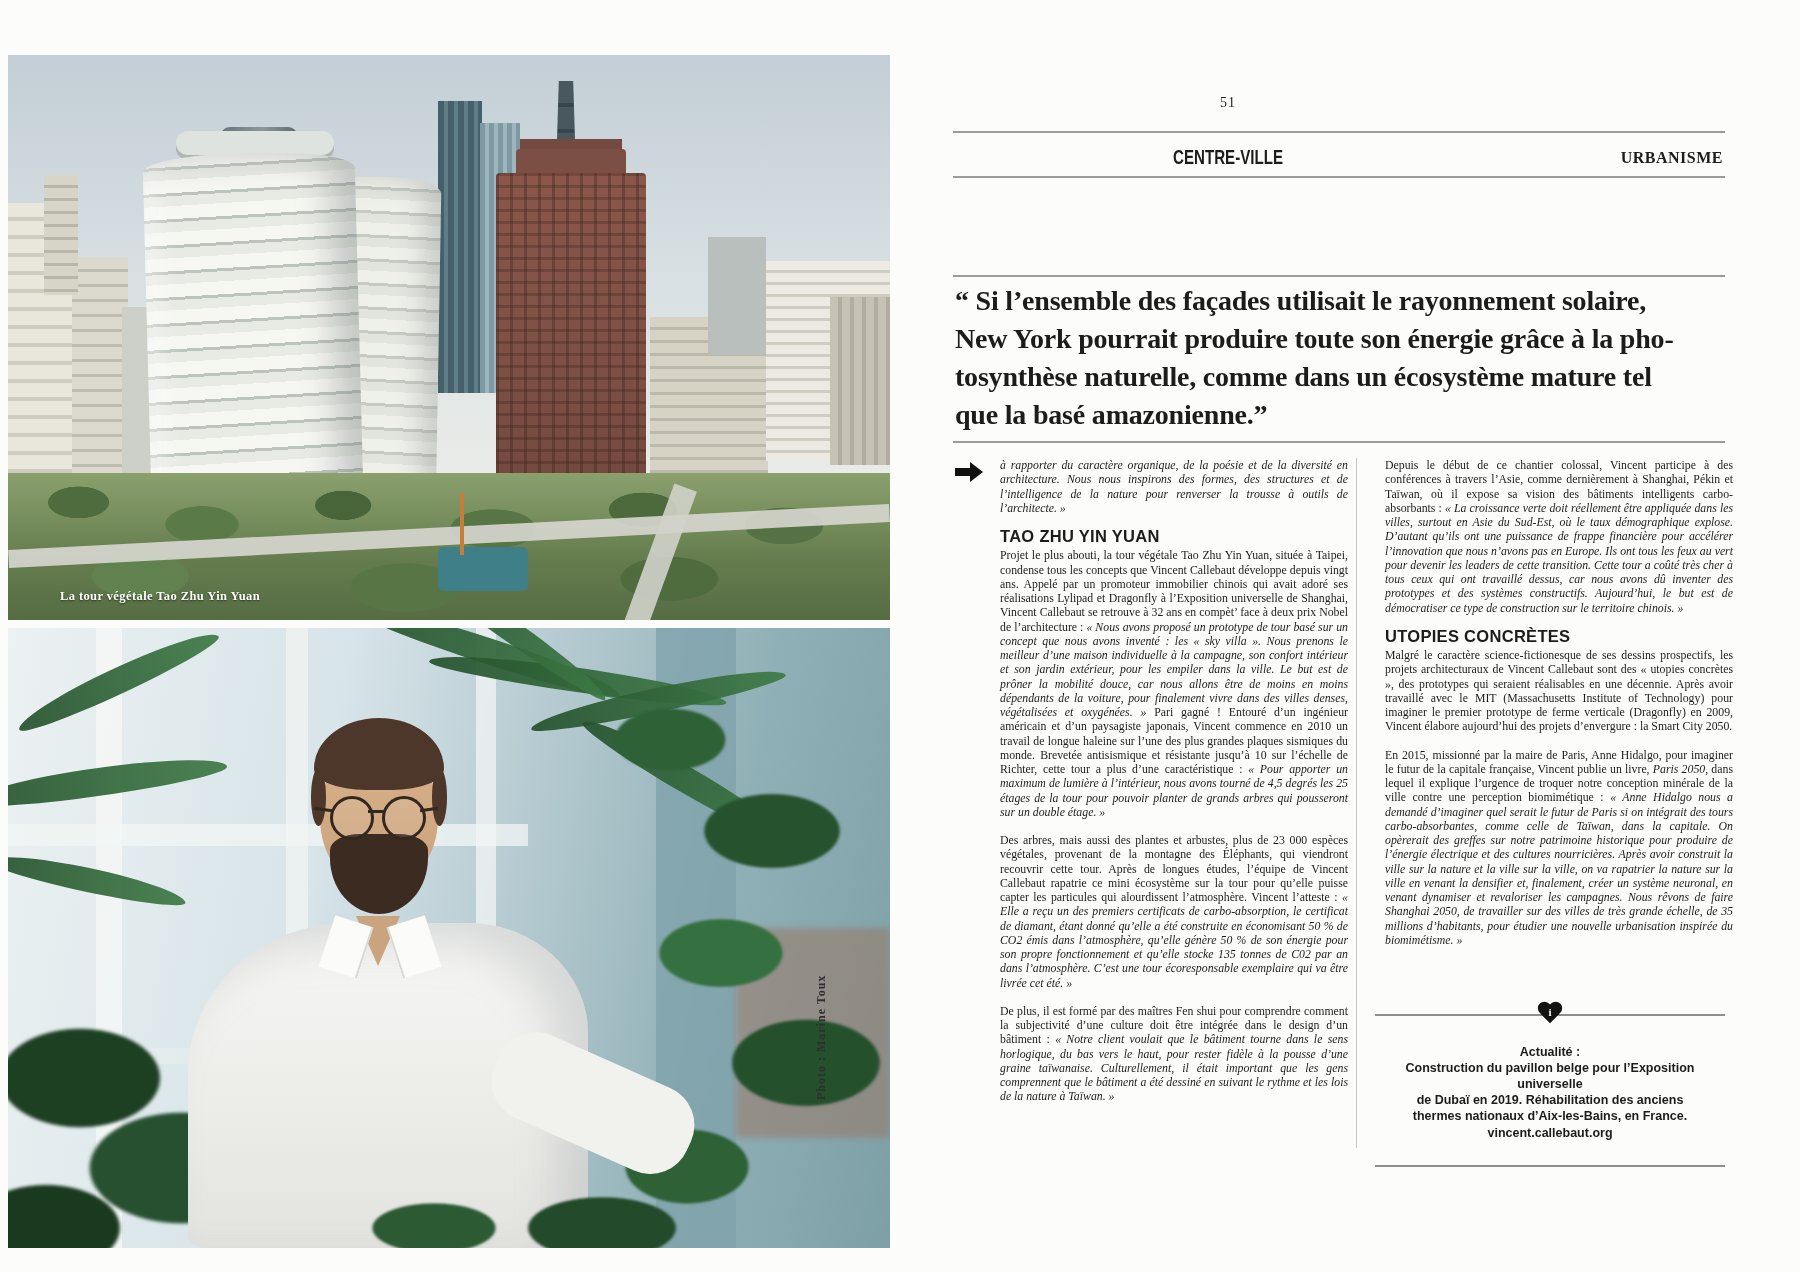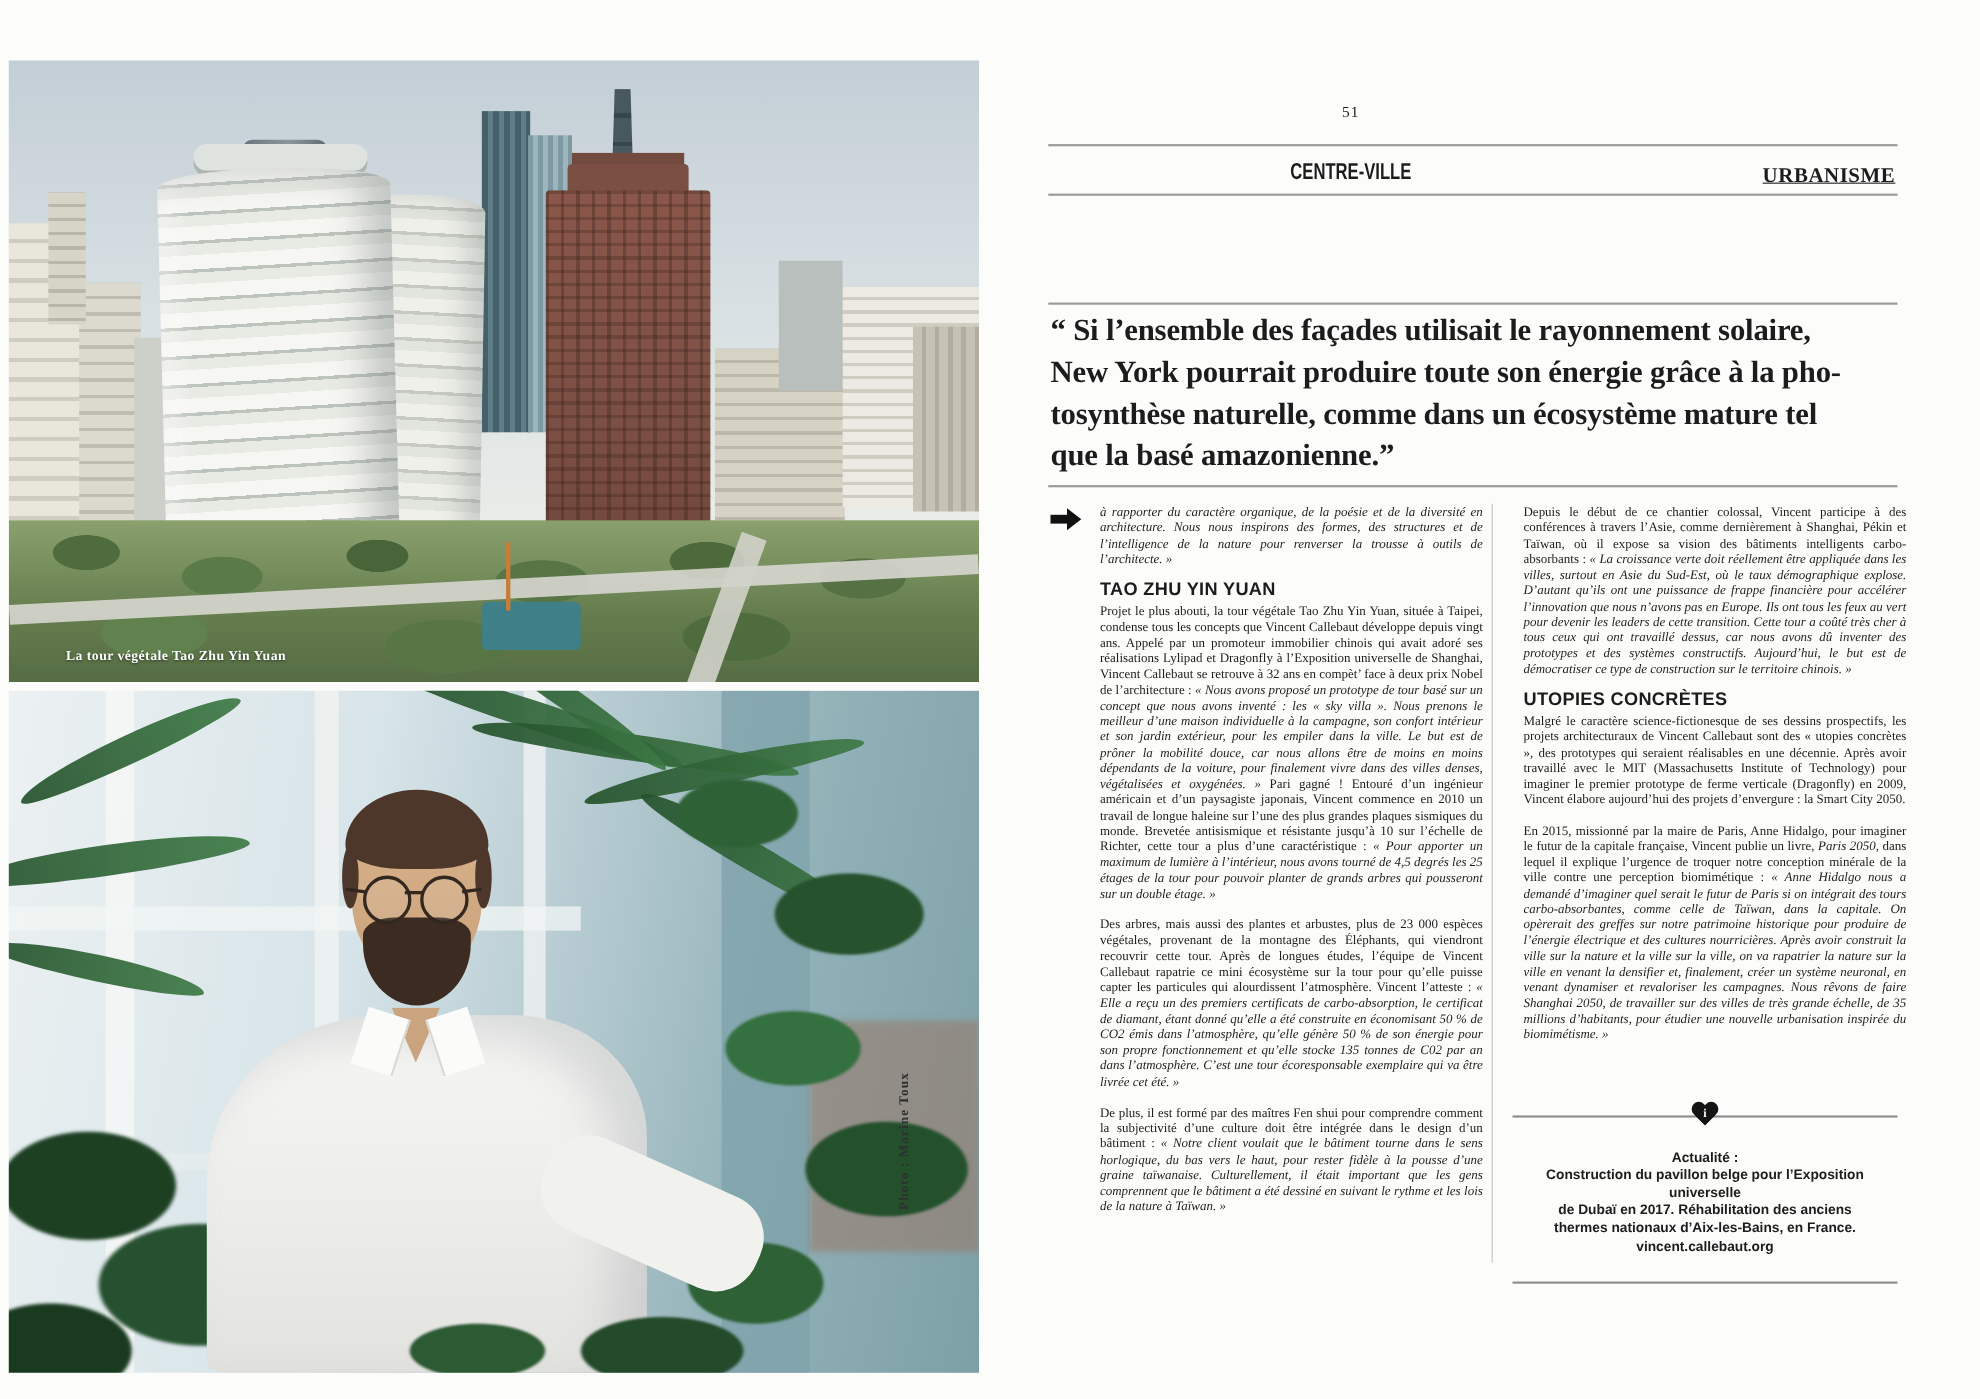--- a/index.html
+++ b/index.html
@@ -107,21 +107,21 @@
     color:#2f2f2f;font-weight:bold;font-size:12px;letter-spacing:1px;white-space:nowrap;}
 
   
   .art{position:absolute;left:953px;top:0;width:772px;height:1196px;}
   .pagenum{position:absolute;left:0;top:95px;width:550px;text-align:center;font-size:14px;letter-spacing:1px;}
   .rule{position:absolute;left:0;width:772px;height:2px;background:#9b9b9b;}
   .r1{top:131px}.r2{top:176px}.r3{top:275px}.r4{top:441px}
   .kicker-left{position:absolute;left:0;top:145px;width:550px;text-align:center;
     font-family:"Liberation Sans",sans-serif;font-weight:bold;font-size:21px;
     transform:scaleX(.72);transform-origin:center;letter-spacing:0;}
-  .kicker-right{position:absolute;right:2px;top:149px;font-weight:bold;font-size:19px;letter-spacing:.5px;text-decoration:underline;}
+  .kicker-right{position:absolute;right:2px;top:149px;font-weight:bold;font-size:16px;letter-spacing:.5px;}
   .quote{position:absolute;left:2px;top:282px;width:772px;font-weight:bold;font-size:28px;line-height:38px;letter-spacing:-.2px;}
   .qline{display:block;}
   .arrow{position:absolute;left:2px;top:462px;width:30px;height:20px;}
   .arrow::before{content:"";position:absolute;left:0;top:6px;width:15px;height:8px;background:#111;}
   .arrow::after{content:"";position:absolute;left:15px;top:0;width:0;height:0;
     border-top:10px solid transparent;border-bottom:10px solid transparent;border-left:13px solid #111;}
   .col{position:absolute;top:458px;width:348px;font-size:11.8px;line-height:14.25px;text-align:justify;margin-left:10px;}
   .col-left{left:37px}.col-right{left:422px}
   .col p{margin:0 0 14px 0;}
   .col h3{font-family:"Liberation Sans",sans-serif;font-size:16.5px;letter-spacing:.3px;margin:2px 0 5px 0;}
@@ -241,18 +241,18 @@
       <p><span>Malgré le caractère science-fictionesque de ses dessins prospectifs, les projets architecturaux de Vincent Callebaut sont des « utopies concrètes », des prototypes qui seraient réalisables en une décennie. Après avoir travaillé avec le MIT (Massachusetts Institute of Technology) pour imaginer le premier prototype de ferme verticale (Dragonfly) en 2009, Vincent élabore aujourd’hui des projets d’envergure : la Smart City 2050.</span></p>
       <p><span>En 2015, missionné par la maire de Paris, Anne Hidalgo, pour imaginer le futur de la capitale française, Vincent publie un livre, </span><span class="it">Paris 2050</span><span>, dans lequel il explique l’urgence de troquer notre conception minérale de la ville contre une perception biomimétique : </span><span class="it">« Anne Hidalgo nous a demandé d’imaginer quel serait le futur de Paris si on intégrait des tours carbo-absorbantes, comme celle de Taïwan, dans la capitale. On opèrerait des greffes sur notre patrimoine historique pour produire de l’énergie électrique et des cultures nourricières. Après avoir construit la ville sur la nature et la ville sur la ville, on va rapatrier la nature sur la ville en venant la densifier et, finalement, créer un système neuronal, en venant dynamiser et revaloriser les campagnes. Nous rêvons de faire Shanghai 2050, de travailler sur des villes de très grande échelle, de 35 millions d’habitants, pour étudier une nouvelle urbanisation inspirée du biomimétisme. »</span></p>
     </div>
 
     <div class="actualite">
       <div class="heart">
         <span class="hi">i</span>
       </div>
       <div class="act-title">Actualité :</div>
       <div class="act-line">Construction du pavillon belge pour l’Exposition universelle</div>
-      <div class="act-line">de Dubaï en 2017. Réhabilitation des anciens</div>
+      <div class="act-line">de Dubaï en 2019. Réhabilitation des anciens</div>
       <div class="act-line">thermes nationaux d’Aix-les-Bains, en France.</div>
       <div class="act-url">vincent.callebaut.org</div>
     </div>
   </div>
 </div>
 
 </body></html>

